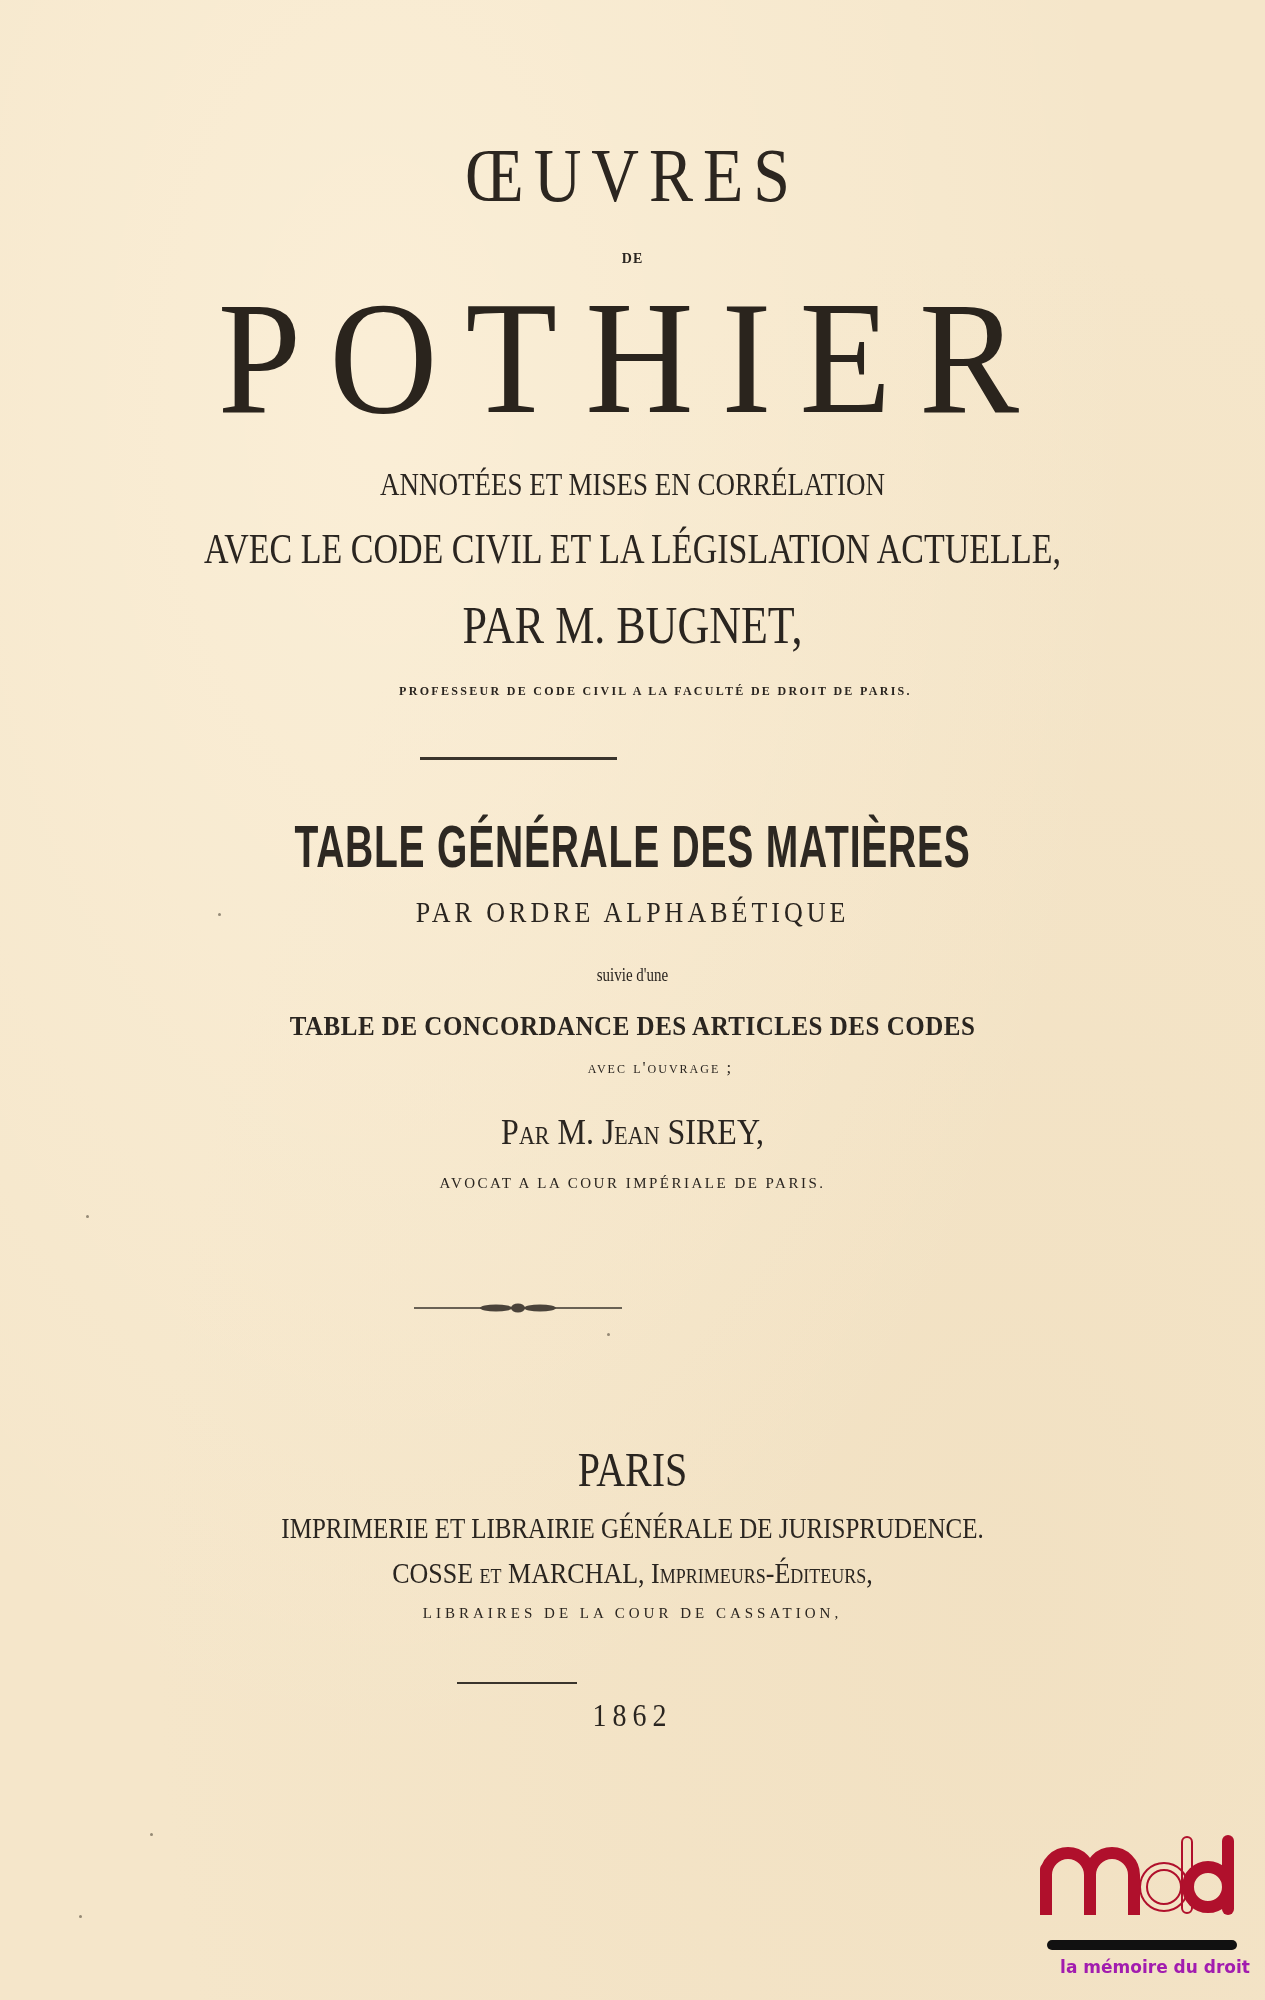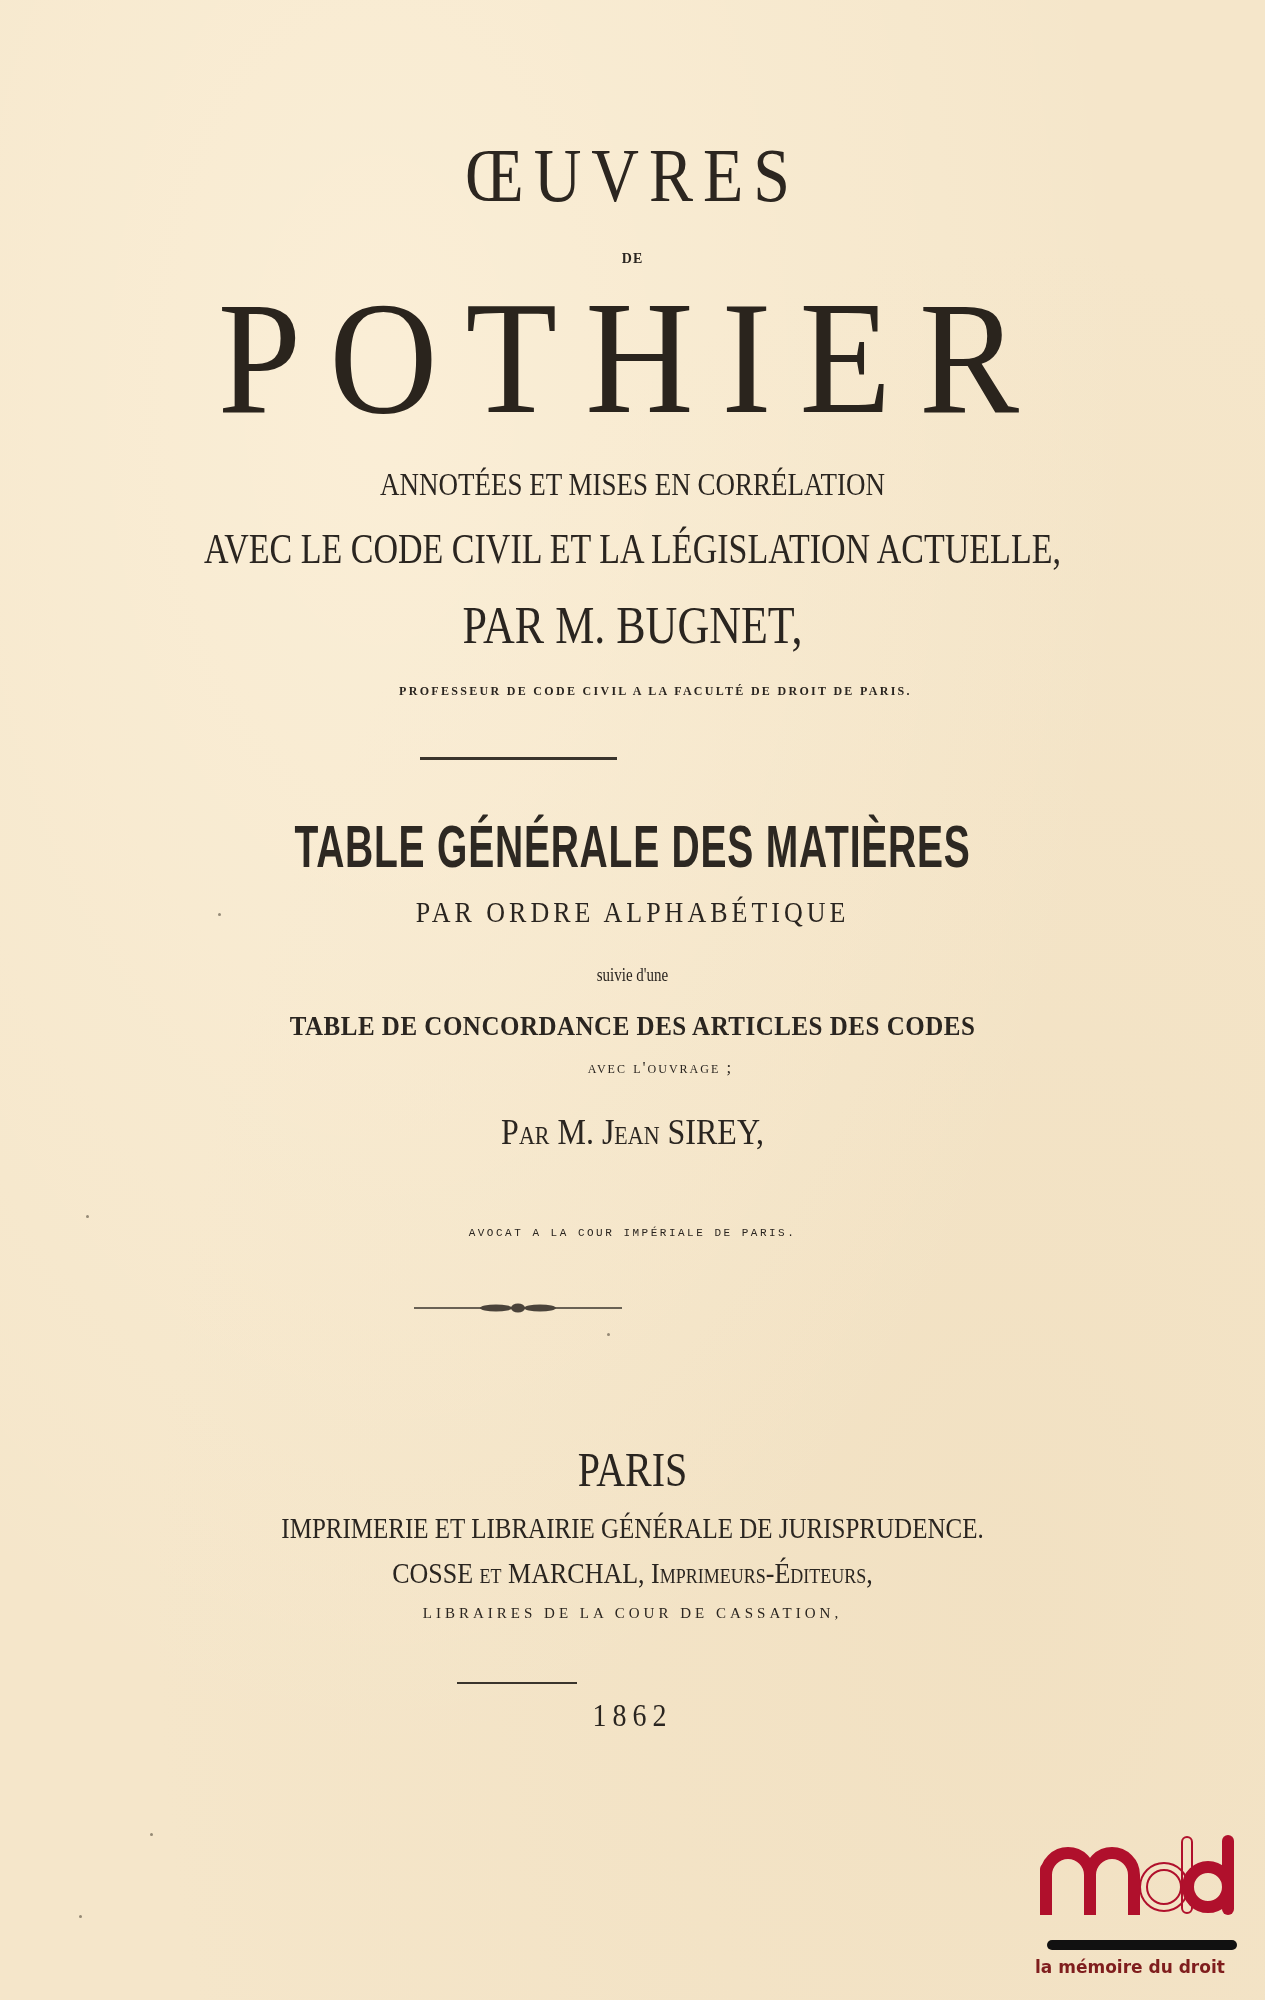--- a/index.html
+++ b/index.html
@@ -128,23 +128,23 @@
       margin-left: 28px;
     }
     .sirey {
       top: 1113px;
       font-family: "Liberation Serif", serif;
       font-size: 32px;
       transform: scaleY(1.15);
       font-variant: small-caps;
     }
     .avocat {
-      top: 1227px;
-      font-family: Liberation Mono, monospace;
-      font-size: 11px;
+      top: 1175px;
+      font-family: Liberation Serif, serif;
+      font-size: 15px;
       letter-spacing: 2.5px;
     }
     .ornament {
       position: absolute;
       left: 414px;
       top: 1300px;
       width: 208px;
       height: 16px;
     }
     .paris {
@@ -216,25 +216,25 @@
       width: 190px;
       height: 10px;
       border-radius: 5px;
       background: #111111;
     }
     .logo-text {
       position: absolute;
       left: 0;
       top: 122px;
       width: 215px;
-      text-align: left;
+      text-align: right;
       font-family: "DejaVu Sans", sans-serif;
       font-size: 17px;
       font-weight: bold;
-      color: #7f1d1d;
+      color: #a21caf;
       white-space: nowrap;
     }
     .speck {
       position: absolute;
       width: 3px; height: 3px;
       border-radius: 50%;
       background: rgba(70,60,45,0.55);
     }
   </style>
 </head>

